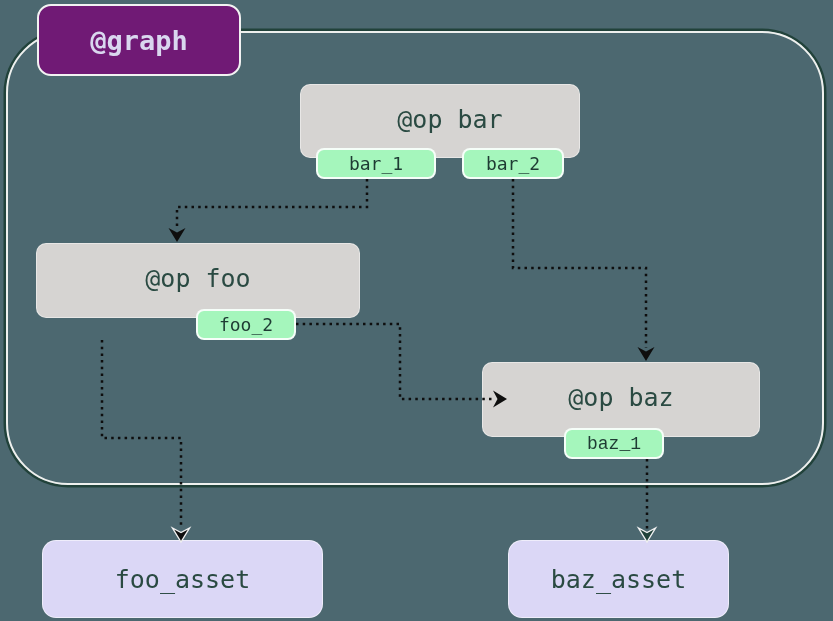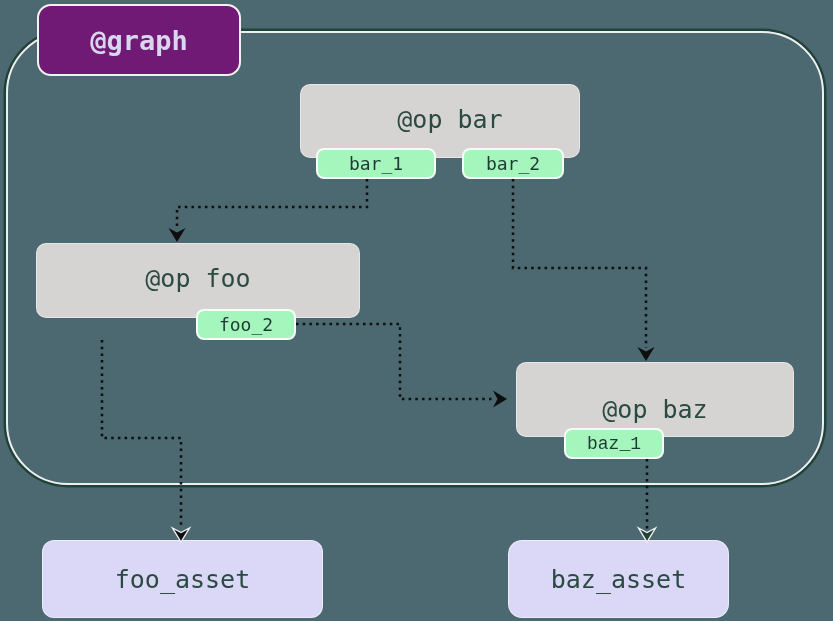--- a/index.html
+++ b/index.html
@@ -42,21 +42,21 @@
     border-radius: 10px;
     box-sizing: border-box;
     display: flex; align-items: flex-start; justify-content: center;
     color: #2a4a42;
     font-size: 25px;
     z-index: 2;
   }
   .op > span { margin-top: 20px; }
   .op-bar { left: 300px; top: 84px;  width: 280px; height: 74px; padding-left: 20px; }
   .op-foo { left: 36px;  top: 243px; width: 324px; height: 75px; }
-  .op-baz { left: 516px; top: 362px; width: 278px; height: 75px; align-items: center; }
+  .op-baz { left: 482px; top: 362px; width: 278px; height: 75px; }
   .tag {
     position: absolute;
     height: 31px;
     background: #a5f6bc;
     border: 2px solid rgba(255,255,255,0.9);
     border-radius: 8px;
     box-sizing: border-box;
     display: flex; align-items: center; justify-content: center;
     color: #1e3b33;
     font-size: 18px;
@@ -72,21 +72,21 @@
     height: 78px;
     background: #dbd7f6;
     border: 1.5px solid rgba(255,255,255,0.55);
     border-radius: 14px;
     box-sizing: border-box;
     display: flex; align-items: center; justify-content: center;
     color: #2a4a42;
     font-size: 25px;
     z-index: 2;
   }
-  .asset-foo { left: 42px;  top: 540px; width: 281px; border-radius: 12px; }
+  .asset-foo { left: 42px;  top: 540px; width: 281px; }
   .asset-baz { left: 508px; top: 540px; width: 221px; }
   .edges {
     position: absolute;
     left: 0; top: 0;
     width: 833px; height: 621px;
     z-index: 4;
     pointer-events: none;
   }
   .edges path {
     fill: none;

